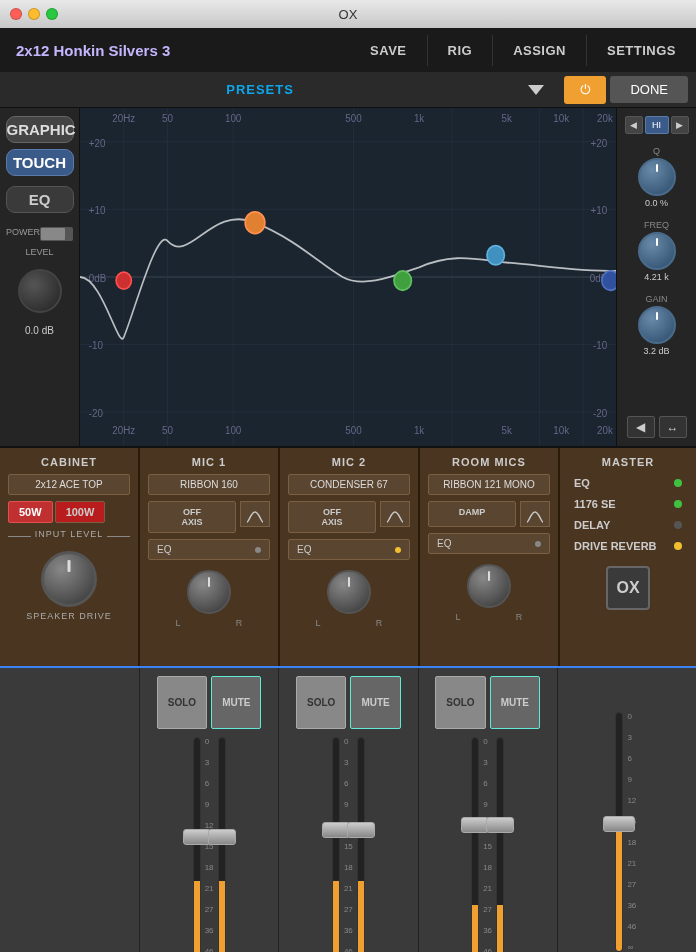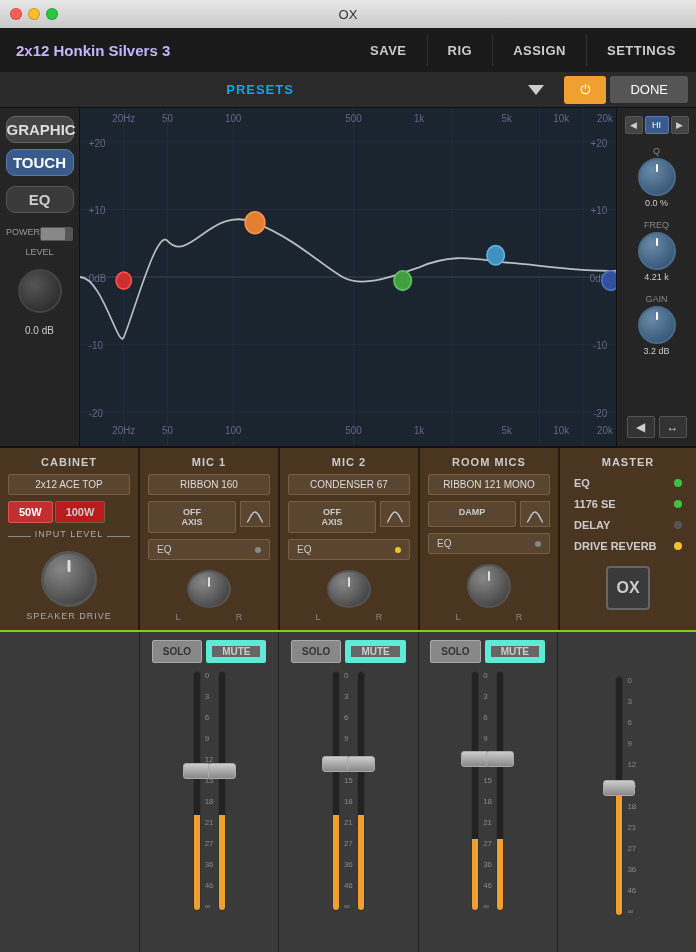--- a/index.html
+++ b/index.html
@@ -232,24 +232,24 @@
       padding: 6px 20px;
       color: #fff;
       font-size: 13px;
       border-radius: 3px;
       cursor: pointer;
       margin-right: 8px;
     }
 
     
     .bottom-section {
-      height: 184px;
+      height: 220px;
       background: #4a3520;
       display: flex;
-      border-bottom: 2px solid #84cc16;
+      border-bottom: 2px solid #3b82f6;
       justify-content: center;
     }
     .panel {
       border-right: 2px solid #2a1a08;
       display: flex;
       flex-direction: column;
       padding: 8px;
     }
     .panel-title {
       color: #ccc;
@@ -445,23 +445,23 @@
       padding: 4px 10px;
       background: #888;
       border: 1px solid #aaa;
       color: #333;
       font-size: 10px;
       font-weight: bold;
       border-radius: 2px;
       cursor: pointer;
     }
     .mute-btn {
-      padding: 0 10px;
+      padding: 20px 10px;
       background: #666;
-      border: 6px solid #5eead4;
+      border: 1px solid #5eead4;
       color: #ccc;
       font-size: 10px;
       font-weight: bold;
       border-radius: 2px;
       cursor: pointer;
     }
     .fader-tracks {
       display: flex;
       gap: 6px;
       flex: 1;

